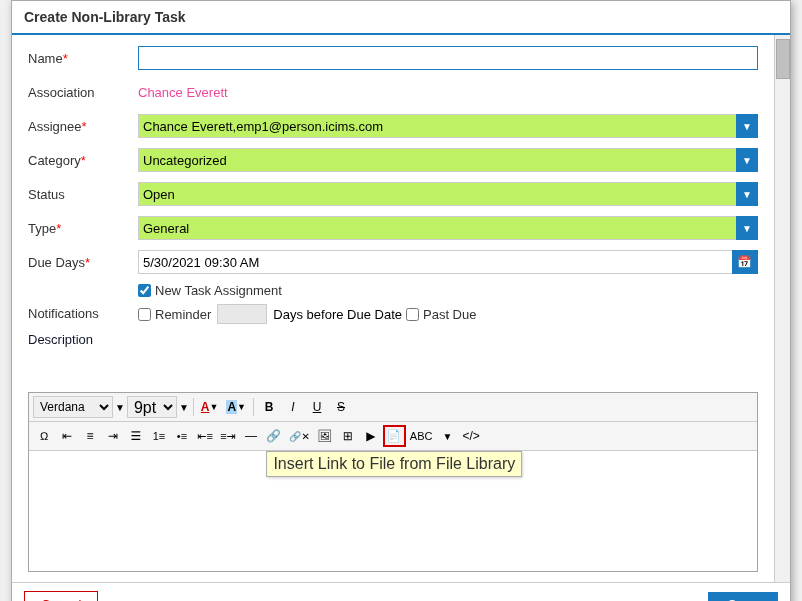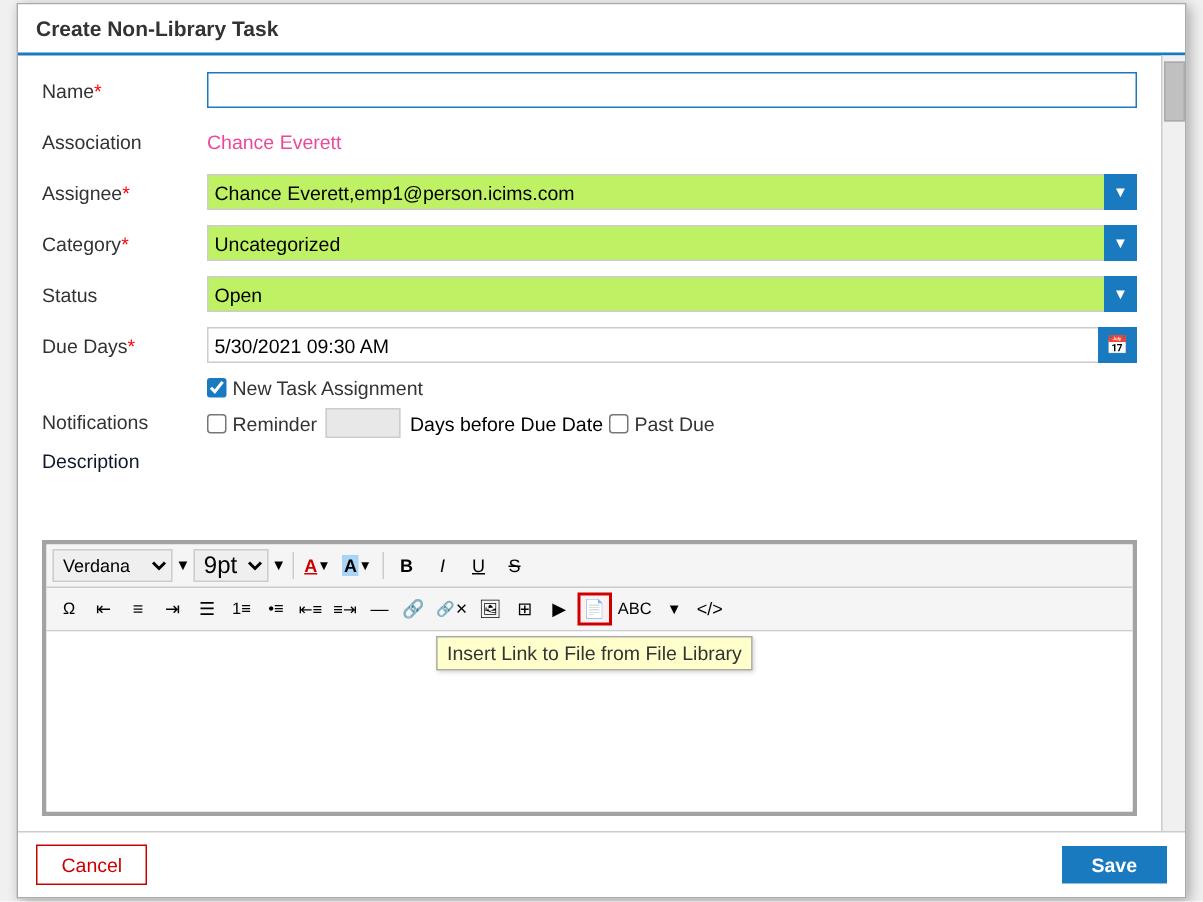--- a/index.html
+++ b/index.html
@@ -174,21 +174,21 @@
     }
     .description-section {
       margin-top: 6px;
     }
     .description-label {
       font-size: 13px;
       color: #0f172a;
       margin-bottom: 4px;
     }
     .editor-container {
-      border: 3px solid #a3a3a3;
+      border: 1px solid #a3a3a3;
       margin-top: 45px;
     }
     .editor-toolbar-top {
       display: flex;
       align-items: center;
       gap: 2px;
       padding: 3px 4px;
       background: #f5f5f5;
       border-bottom: 1px solid #ccc;
       flex-wrap: wrap;
@@ -249,21 +249,21 @@
       display: inline-block;
     }
     .tooltip {
       position: absolute;
       bottom: -30px;
       left: 50%;
       transform: translateX(-50%);
       background: #ffffcc;
       border: 1px solid #aaa;
       padding: 3px 6px;
-      font-size: 13px;
+      font-size: 16px;
       white-space: nowrap;
       z-index: 100;
       pointer-events: none;
       color: #333;
       box-shadow: 1px 1px 3px rgba(0,0,0,0.2);
     }
     .dialog-footer {
       display: flex;
       justify-content: space-between;
       align-items: center;
@@ -364,20 +364,33 @@
         <div class="form-field">
           <div class="select-wrapper">
             <select class="select-field">
               <option>Open</option>
             </select>
             <div class="select-arrow"></div>
           </div>
         </div>
       </div>
 
+      <div class="form-row">
+        <div class="form-label">
+          <span>Type</span><span class="required-star">*</span>
+        </div>
+        <div class="form-field">
+          <div class="select-wrapper">
+            <select class="select-field">
+              <option>General</option>
+            </select>
+            <div class="select-arrow"></div>
+          </div>
+        </div>
+      </div>
 
       <div class="form-row">
         <div class="form-label">
           <span>Due Days</span><span class="required-star">*</span>
         </div>
         <div class="form-field">
           <div class="date-wrapper">
             <input type="text" class="date-input" value="5/30/2021 09:30 AM" style="">
             <div class="date-btn">
               <span style="color:white;font-size:12px;">📅</span>

